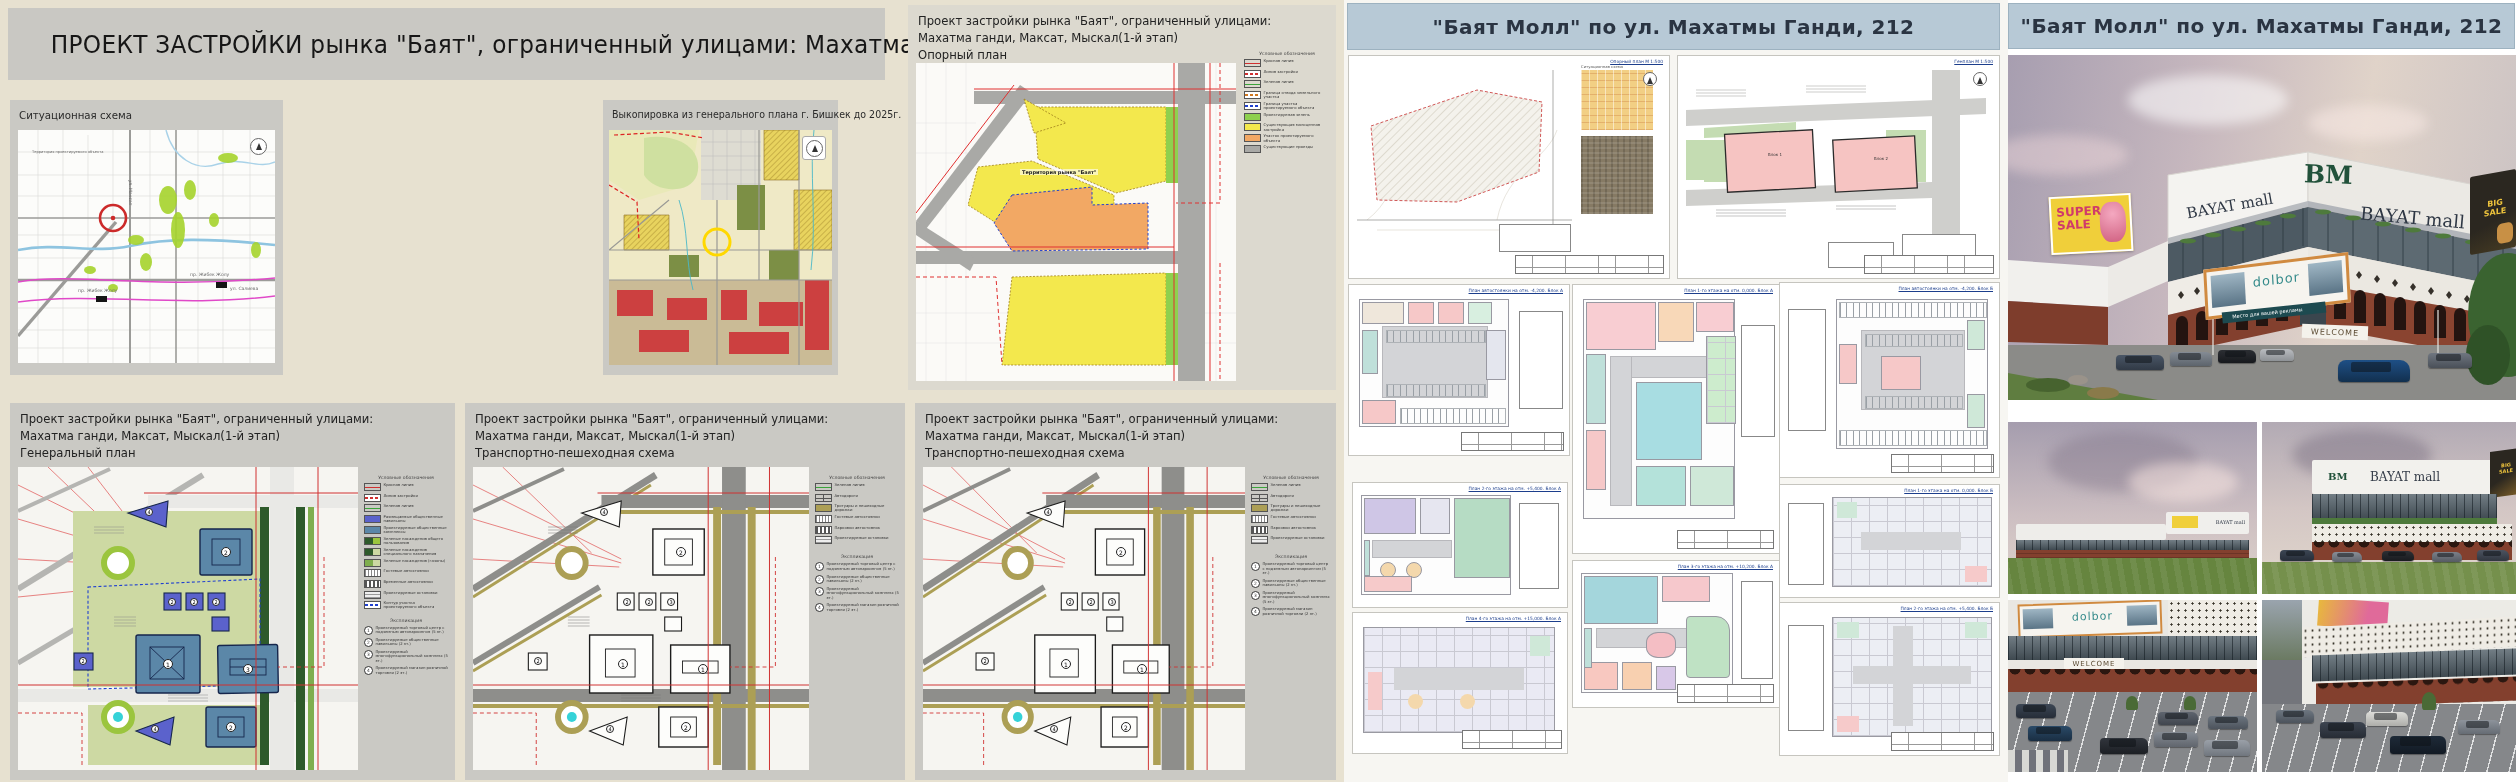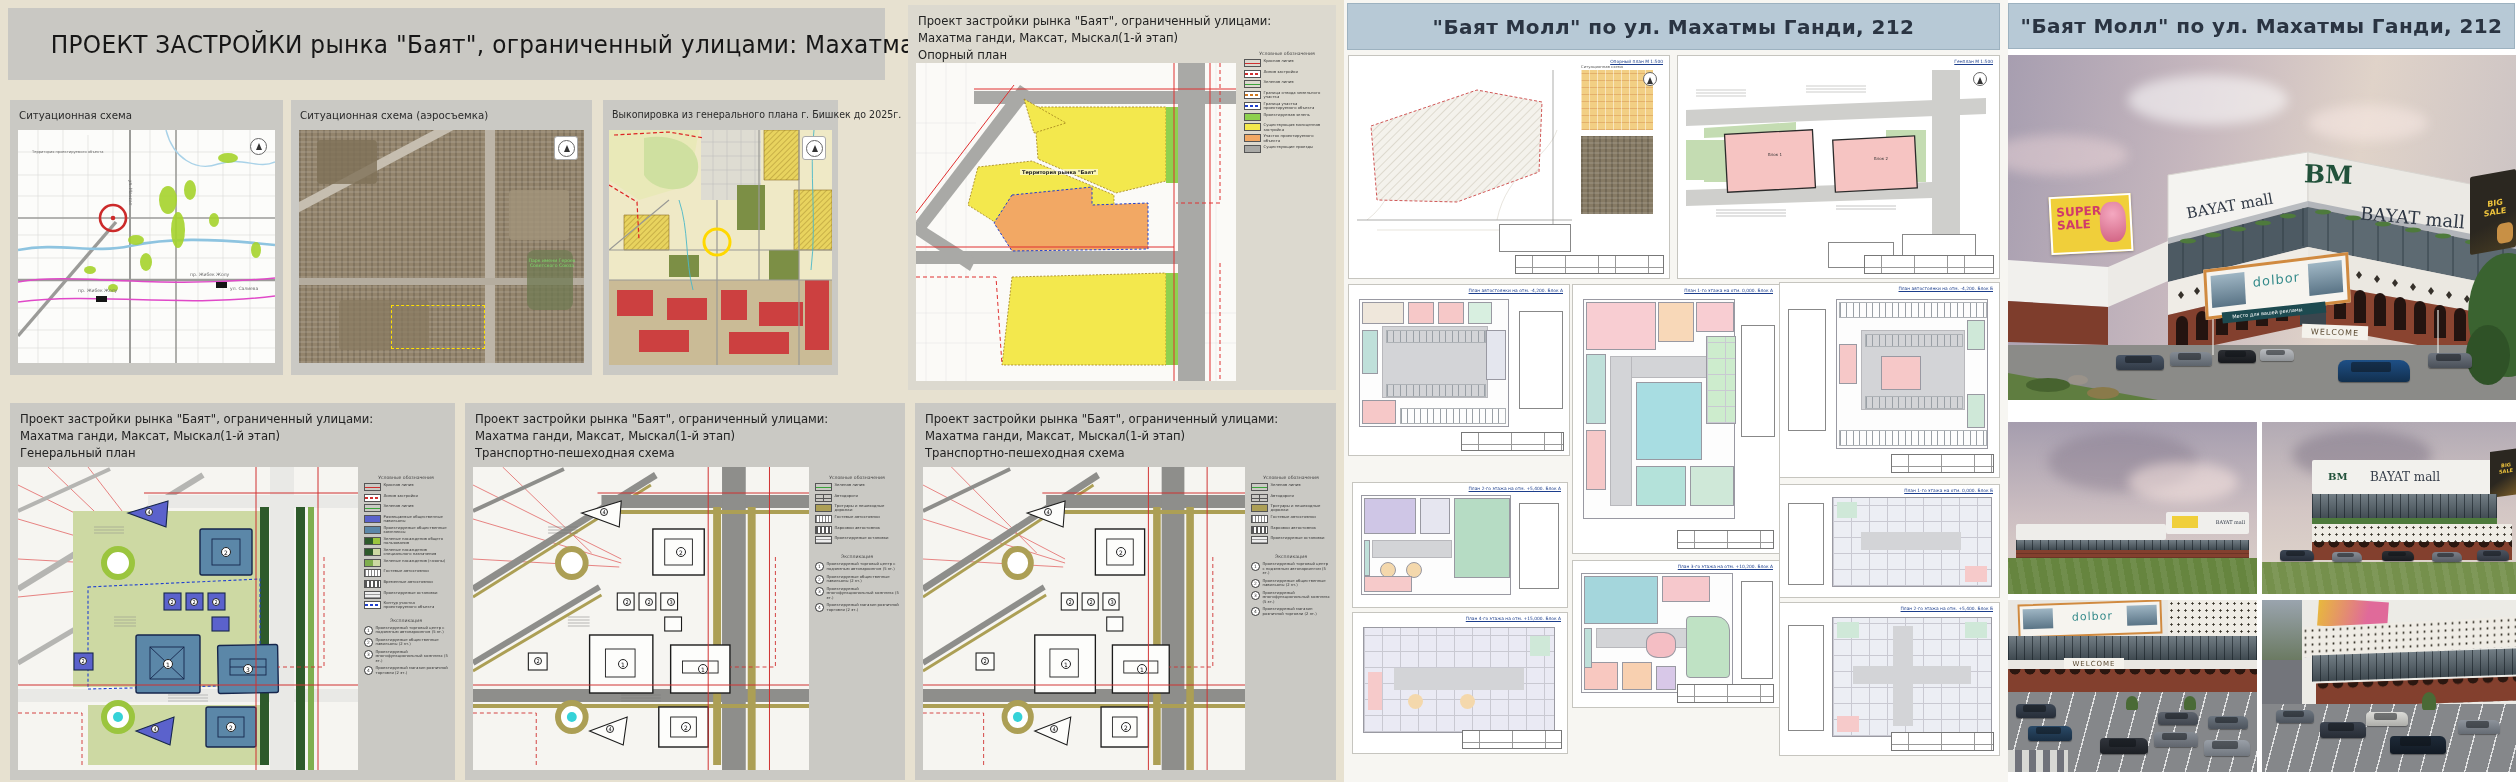--- a/index.html
+++ b/index.html
@@ -109,37 +109,20 @@
       </svg>
       <span class="maplabel" style="left:14px;top:20px;font-size:3.6px">Территория проектируемого объекта</span>
       <span class="maplabel" style="left:172px;top:142px">пр. Жибек Жолу</span>
       <span class="maplabel" style="left:60px;top:158px">пр. Жибек Жолу</span>
       <span class="maplabel" style="left:212px;top:156px">ул. Салиева</span>
       <span class="maplabel" style="left:100px;top:60px;transform:rotate(90deg)">ул. Максат</span>
       <div class="compass" style="right:8px;top:8px"></div>
     </div>
   </div>
 
-  <div class="panel" style="left:291px;top:100px;width:301px;height:275px">
-    <span class="cap cond">Ситуационная схема (аэросъемка)</span>
-    <div class="map" style="left:8px;top:30px;width:285px;height:233px;background:#93846c;background-image:repeating-linear-gradient(0deg,rgba(255,255,255,.10) 0 2px,transparent 2px 5px),repeating-linear-gradient(90deg,rgba(0,0,0,.12) 0 2px,transparent 2px 6px)">
-      <div class="ab" style="left:-20px;top:30px;width:200px;height:9px;background:#c6beb0;transform:rotate(-28deg)"></div>
-      <div class="ab" style="left:186px;top:0;width:10px;height:233px;background:#bdb5a8"></div>
-      <div class="ab" style="left:0;top:148px;width:285px;height:7px;background:#b5ad9f"></div>
-      <div class="ab" style="left:18px;top:10px;width:60px;height:44px;background:#7e7058;opacity:.8;border-radius:4px"></div>
-      <div class="ab" style="left:210px;top:60px;width:60px;height:50px;background:#a1937b;opacity:.8;border-radius:4px"></div>
-      <div class="ab" style="left:228px;top:120px;width:46px;height:60px;background:#6f7a52;opacity:.75;border-radius:8px"></div>
-      <div class="ab" style="left:40px;top:170px;width:90px;height:50px;background:#87795f;opacity:.7;border-radius:4px"></div>
-      <div class="ab" style="left:92px;bottom:14px;width:92px;height:42px;border:1.3px dashed #ffe000"></div>
-      <span class="maplabel" style="right:6px;top:128px;width:52px;white-space:normal;color:#7ddb6a;font-size:4.6px;line-height:5.4px;text-align:center">Парк имени Героев Советского Союза</span>
-      <div class="compassbox" style="right:6px;top:6px">
-          <div class="compass"></div>
-        </div>
-    </div>
-  </div>
 
   <div class="panel" style="left:603px;top:100px;width:235px;height:275px">
     <span class="cap cond" style="font-size:10.2px">Выкопировка из генерального плана г. Бишкек до 2025г.</span>
     <div class="map" style="left:6px;top:30px;width:223px;height:235px">
       <svg width="223" height="235" viewBox="0 0 223 235">
         <defs>
           <pattern id="yh" width="4" height="4" patternUnits="userSpaceOnUse" patternTransform="rotate(45)">
             <rect width="4" height="4" fill="#e8d35e"></rect>
               <line x1="0" y1="0" x2="0" y2="4" stroke="#a98e2f" stroke-width="1"></line>
           </pattern>

